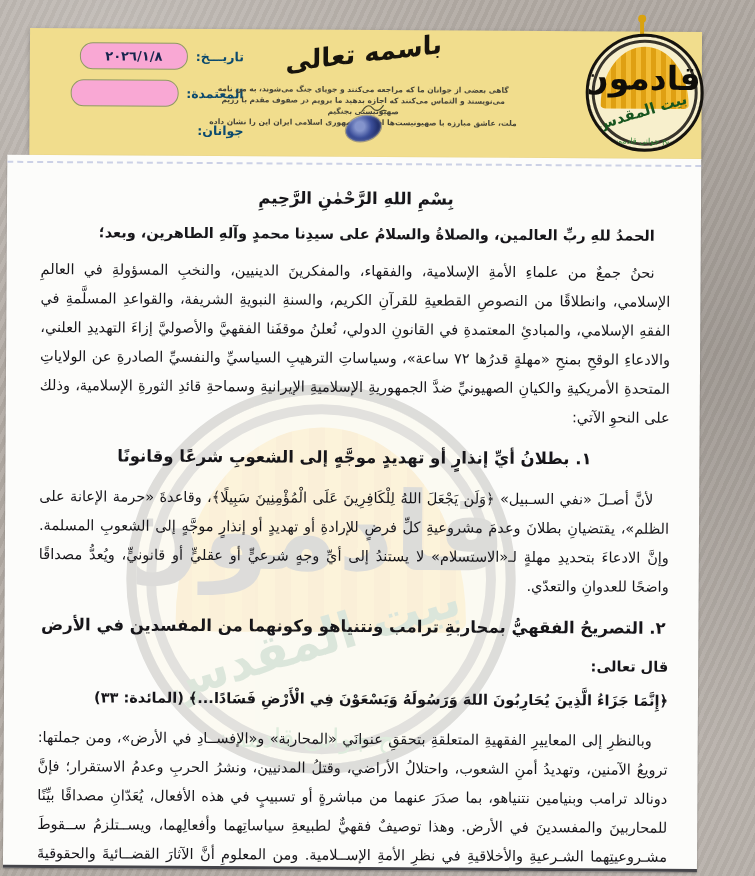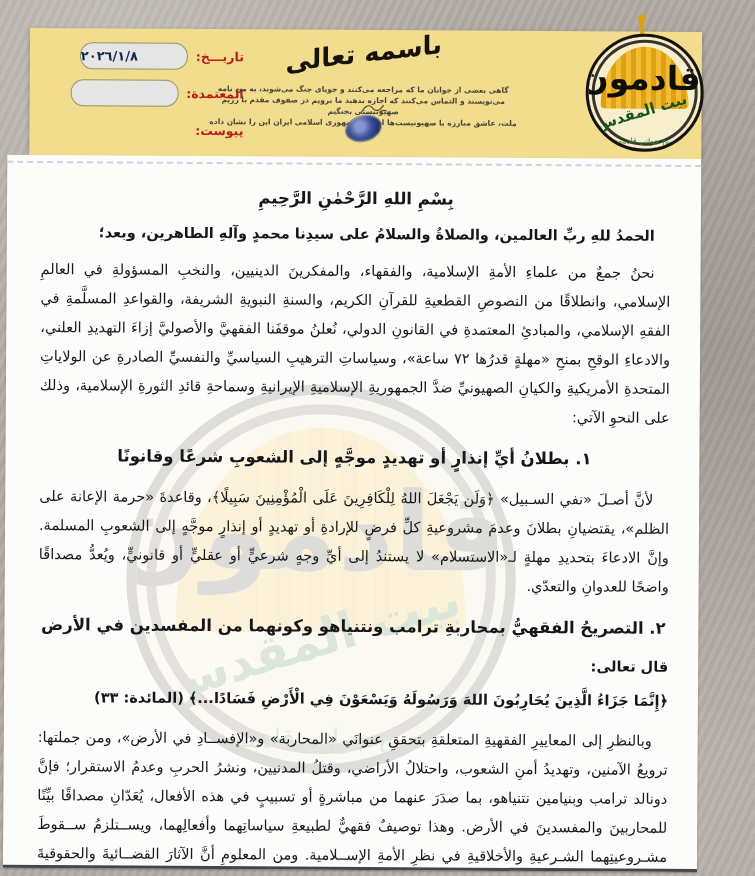--- a/index.html
+++ b/index.html
@@ -20,24 +20,24 @@
   .tilt{position:absolute;inset:0;transform:rotate(.35deg);transform-origin:40px 40px;}
 
   
   .letterhead{
     position:absolute;left:30px;top:28px;width:672px;height:128px;
     background:#f1dd8d;
     box-shadow:0 2px 5px rgba(0,0,0,.28);
   }
   .fields{position:absolute;left:14px;top:14px;width:200px;direction:rtl;}
   .frow{display:flex;align-items:center;gap:8px;margin-bottom:10px;direction:rtl;justify-content:flex-start;}
-  .flabel{font-size:12.5px;font-weight:bold;color:#b91c1c;white-space:nowrap;}
+  .flabel{font-size:12.5px;font-weight:bold;color:#0c4a6e;white-space:nowrap;}
   .fbox{
-    width:106px;height:25px;background:#e5e5e5;border:1px solid #8f9b63;border-radius:13px;
-    display:flex;align-items:center;justify-content:flex-end;
+    width:106px;height:25px;background:#f9a8d4;border:1px solid #8f9b63;border-radius:13px;
+    display:flex;align-items:center;justify-content:center;
     font-size:13px;font-weight:bold;color:#16254d;letter-spacing:1px;direction:rtl;
   }
   .frow.attach{margin-top:16px;}
   .center-col{position:absolute;left:170px;right:175px;top:4px;text-align:center;}
   .calligraphy{
     display:inline-block;font-size:26px;font-weight:bold;color:#17130c;
     transform:rotate(-7deg) skewX(-7deg);margin-top:4px;
   }
   .motto{margin-top:16px;font-size:7.5px;line-height:11px;color:#474538;font-weight:600;direction:rtl;}
   .seal{
@@ -110,21 +110,21 @@
               <span>٢٠٢٦/١/٨</span>
             </span>
         </div>
         <div class="frow">
           <span class="flabel">المعتمدة:</span>
           <span class="fbox">
               <span></span>
             </span>
         </div>
         <div class="frow attach">
-          <span class="flabel">پيوست:</span>
+          <span class="flabel">جوانان:</span>
         </div>
       </div>
 
       <div class="center-col">
         <div class="calligraphy">باسمه تعالی</div>
         <div class="motto">
           <div>گاهی بعضی از جوانان ما که مراجعه می‌کنند و جویای جنگ می‌شوند، به من نامه می‌نویسند و التماس می‌کنند که اجازه بدهید ما برویم در صفوف مقدم با رژیم صهیونیستی بجنگیم</div>
           <div>ملت، عاشق مبارزه با صهیونیست‌ها است و جمهوری اسلامی ایران این را نشان داده است</div>
         </div>
       </div>

